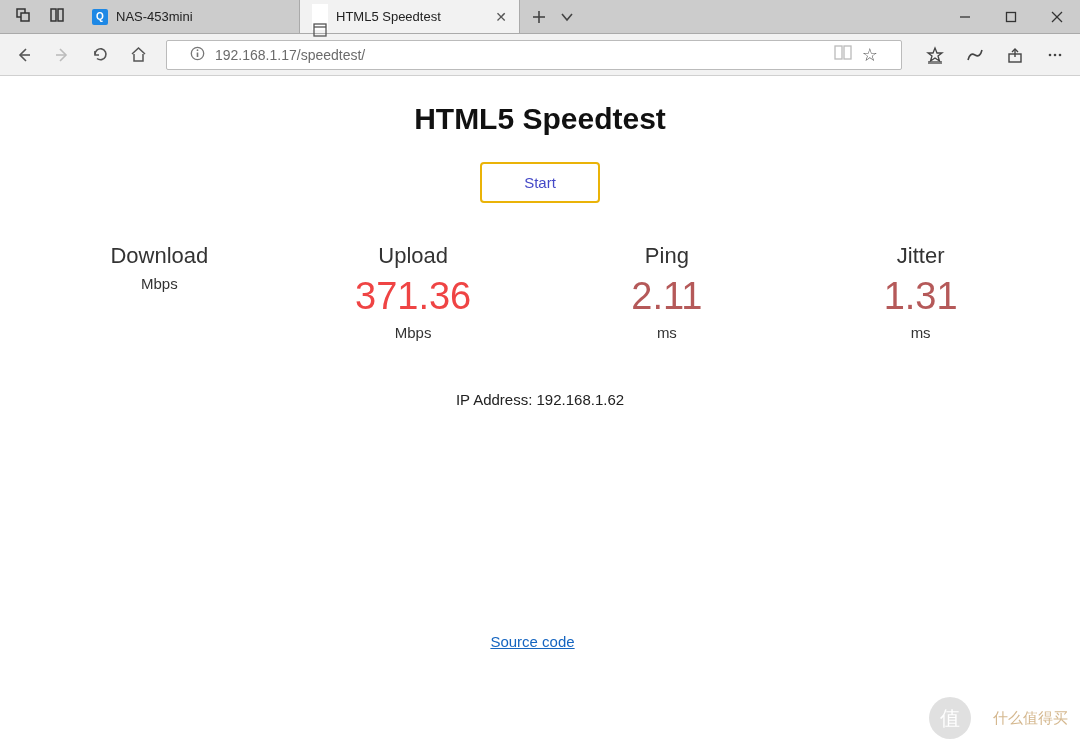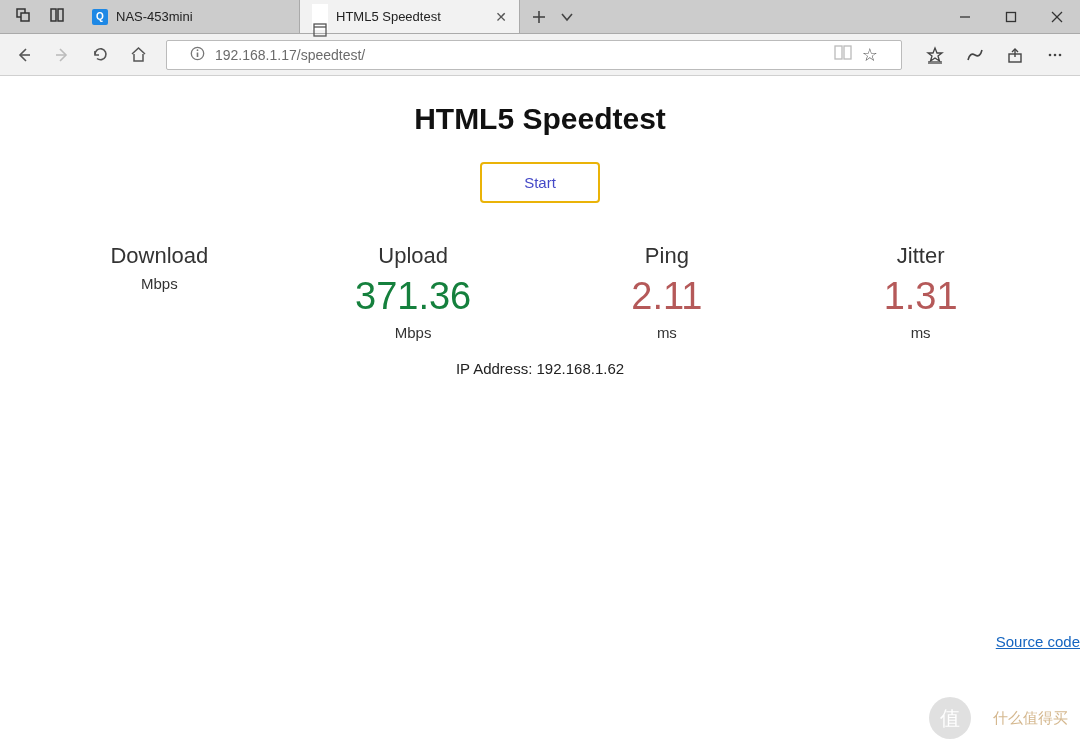--- a/index.html
+++ b/index.html
@@ -40,26 +40,26 @@
     .page { background: #fff; height: calc(751px - 34px - 42px); position: relative; text-align: center; padding-top: 26px; }
     .page h1 { font-size: 30px; font-weight: bold; color: #111; margin-bottom: 26px; }
     .startbtn { display: inline-block; border: 2px solid #eab308; color: #4448c7; background: #fff; font-size: 15px; padding: 10px 42px; border-radius: 4px; cursor: pointer; margin-bottom: 40px; }
 
     .metrics { display: flex; justify-content: center; gap: 15px; padding: 0 40px; }
     .metric { flex: 1; }
     .metric .mlabel { font-size: 22px; color: #333; margin-bottom: 6px; font-weight: 400; }
     .metric .mval { font-size: 38px; font-weight: 400; margin-bottom: 6px; }
     .metric .munit { font-size: 15px; color: #333; }
     .dl .mval { color: #5b57bf; }
-    .ul .mval { color: #15803d; }
+    .ul .mval { color: #ef4444; }
     .pg .mval { color: #b55959; }
     .jt .mval { color: #b55959; }
 
-    .ipline { margin-top: 19px; font-size: 15px; color: #222; }
-    .srclink { position: absolute; left: 0; right: 0; bottom: 100px; text-align: right; }
+    .ipline { margin-top: 50px; font-size: 15px; color: #222; }
+    .srclink { position: absolute; left: 0; right: 15px; bottom: 100px; text-align: center; }
     .srclink a { color: #1565c0; font-size: 15px; text-decoration: underline; }
 
     
     .watermark { position: absolute; right: 12px; bottom: 12px; display: flex; align-items: center; opacity: 0.45; }
     .watermark .wcirc { width: 42px; height: 42px; border-radius: 50%; background: #bbb; display: flex; align-items: center; justify-content: center; color: #fff; font-size: 20px; margin-right: 6px; }
     .watermark .wtxt { color: #a16207; font-size: 15px; margin-left: 16px; }
   </style>
 </head>
 <body>
 

